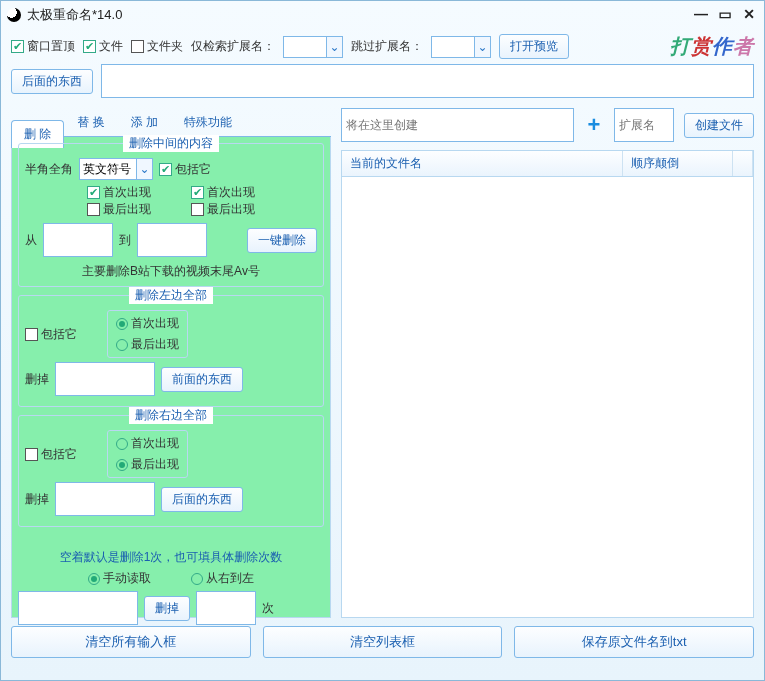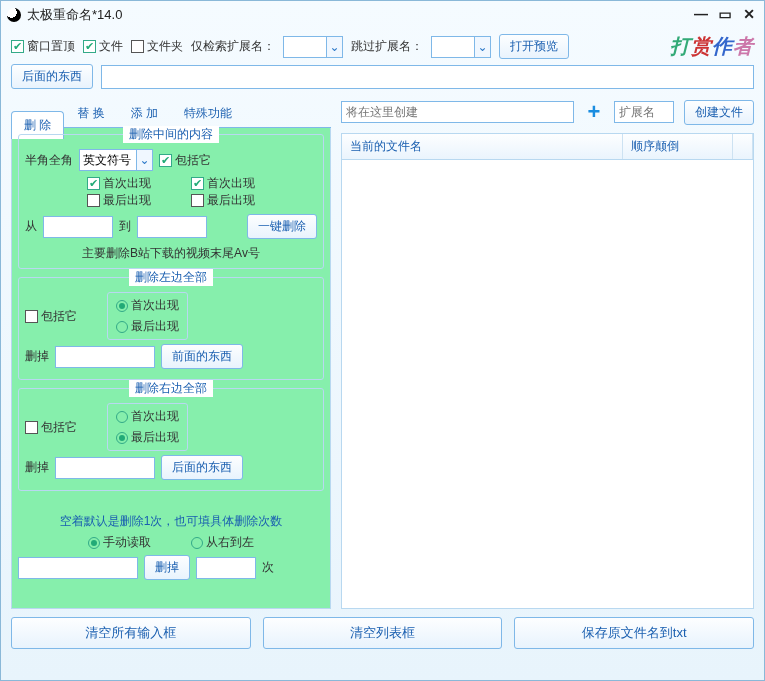--- a/index.html
+++ b/index.html
@@ -13,21 +13,21 @@
 .chk { display: inline-flex; align-items: center; gap: 3px; cursor: pointer; }
 .chk .box { width: 13px; height: 13px; border: 1px solid #3a8; background: #fff; display: inline-flex; align-items: center; justify-content: center; font-size: 11px; color: #2a7; }
 .chk.black .box { border-color: #555; color: #555; }
 .combo { display: inline-flex; border: 1px solid #7fb8e8; background: #fff; height: 22px; }
 .combo input { border: none; width: 42px; padding: 0 3px; font-size: 12px; outline: none; }
 .combo .dd { width: 16px; border-left: 1px solid #7fb8e8; display: flex; align-items: center; justify-content: center; color: #2b78c8; cursor: pointer; background: #f0f7ff; }
 .btn { border: 1px solid #7fb8e8; background: linear-gradient(#fdfeff, #e8f3fd); color: #1a5fb0; padding: 3px 10px; border-radius: 3px; cursor: pointer; font-size: 12px; }
 .btn.big { padding: 6px 0; font-size: 13px; }
 .reward { font-size: 20px; font-weight: bold; font-style: italic; letter-spacing: 1px; }
 .reward span:nth-child(1){color:#3a7;} .reward span:nth-child(2){color:#c33;} .reward span:nth-child(3){color:#36c;} .reward span:nth-child(4){color:#c7a;}
-.txt { border: 1px solid #7fb8e8; background: #fff; height: 22px; padding: 4px 4px; font-size: 12px; outline: none; }
+.txt { border: 1px solid #7fb8e8; background: #fff; height: 22px; padding: 16px 4px; font-size: 12px; outline: none; }
 .main { display: flex; padding: 6px 10px 0; gap: 10px; }
 .left { width: 320px; }
 .right { flex: 1; display: flex; flex-direction: column; }
 .tabs { display: flex; border-bottom: 1px solid #7fb8e8; }
 .tab { padding: 5px 12px; border: 1px solid transparent; border-bottom: none; cursor: pointer; color: #1a5fb0; border-radius: 4px 4px 0 0; }
 .tab.active { background: #fff; border-color: #7fb8e8; color: #1a5fb0; position: relative; top: 12px; }
 .panel { border: 1px solid #b8d8f0; border-top: none; background: #86efac; padding: 6px; height: 481px; }
 .group { border: 1px solid #b8d8f0; border-radius: 3px; margin-bottom: 8px; position: relative; padding: 10px 6px 6px; }
 .group .legend { position: absolute; top: -9px; left: 50%; transform: translateX(-50%); background: #fff; padding: 0 6px; color: #1a5fb0; font-size: 12px; white-space: nowrap; }
 .grow { display: flex; align-items: center; gap: 6px; margin: 4px 0; }

